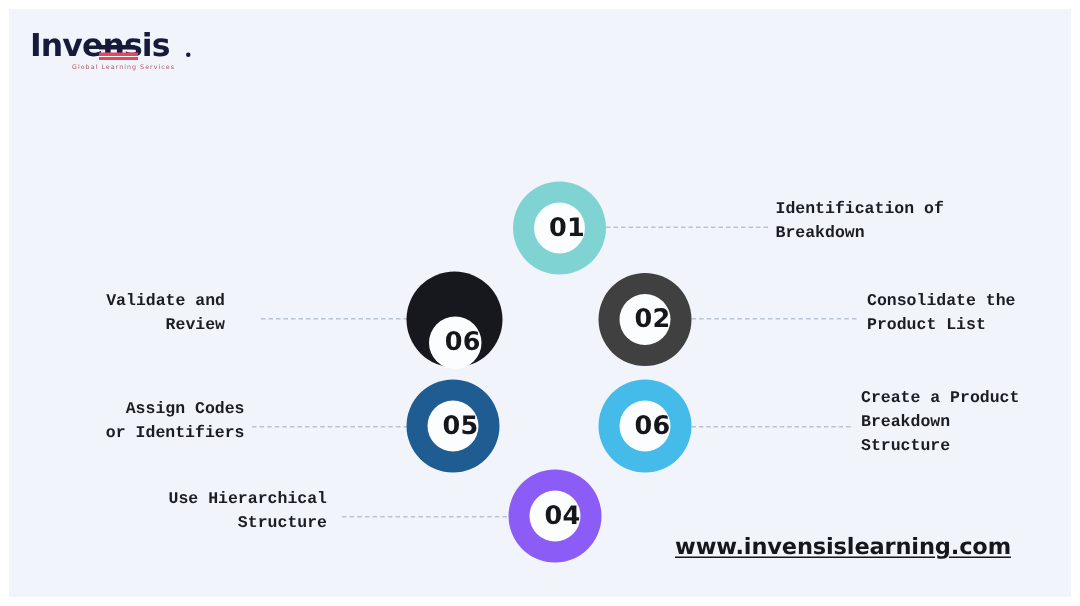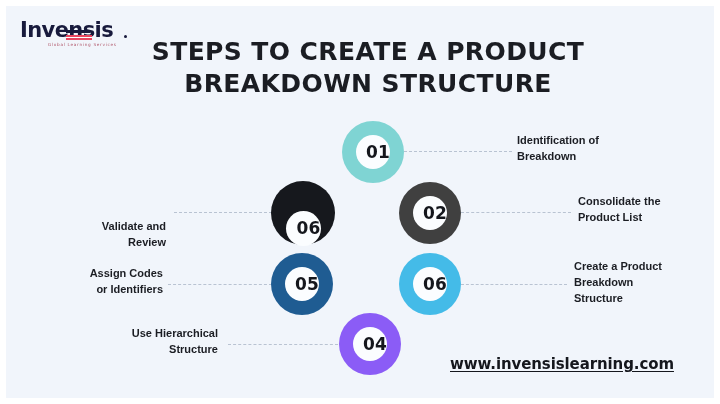--- a/index.html
+++ b/index.html
@@ -120,21 +120,21 @@
     font-family: "DejaVu Sans", sans-serif;
     font-weight: bold;
     font-size: 17px;
     letter-spacing: 0.2px;
     color: #15171d;
   }
 
   
   .step-label {
     position: absolute;
-    font-family: Liberation Sans, sans-serif;
+    font-family: Liberation Mono, monospace;
     font-weight: bold;
     font-size: 11px;
     line-height: 16px;
     color: #1b1d23;
   }
   .step-label.right { text-align: left; }
   .step-label.left  { text-align: right; }
   .step-label .l-line { display: block; }
 
   
@@ -158,24 +158,20 @@
 <div id="infographic" style="background: rgb(241, 245, 251);">
 
   <div id="logo">
     <div id="logo-wordmark" style="color: rgb(24, 26, 60);">Invensis</div>
     <div id="logo-bar"></div>
     <div id="logo-accent"></div>
     <div id="logo-dot"></div>
     <div id="logo-tagline">Global Learning Services</div>
   </div>
 
-  <div id="title" style="color: rgb(27, 29, 35);">
-    <span class="t-line">STEPS TO CREATE A PRODUCT</span>
-    <span class="t-line">BREAKDOWN STRUCTURE</span>
-  </div>
 
   <div class="connector" style="left: 398px; top: 145px; width: 108px; border-top-color: rgb(185, 195, 210);"></div>
   <div class="connector" style="left: 455px; top: 206px; width: 110px; border-top-color: rgb(185, 195, 210);"></div>
   <div class="connector" style="left: 455px; top: 278px; width: 106px; border-top-color: rgb(185, 195, 210);"></div>
   <div class="connector" style="left: 222px; top: 338px; width: 110px; border-top-color: rgb(185, 195, 210);"></div>
   <div class="connector" style="left: 162px; top: 278px; width: 104px; border-top-color: rgb(185, 195, 210);"></div>
   <div class="connector" style="left: 168px; top: 206px; width: 98px; border-top-color: rgb(185, 195, 210);"></div>
 
   <div class="step-node" style="left: 336px; top: 115px; width: 62px; height: 62px; background: rgb(127, 212, 211);">
     <div class="step-inner" style="width:34px; height:34px;">
@@ -226,20 +222,20 @@
   <div class="step-label left" style="left:12px; top:259px; width:145px;">
     <span class="l-line">Assign Codes</span>
     <span class="l-line">or Identifiers</span>
   </div>
 
   <div class="step-node" style="left: 265px; top: 175px; width: 64px; height: 64px; background: rgb(22, 24, 29);">
     <div class="step-inner" style="width:35px; height:35px;margin-top:30px;">
       <span class="step-num">06</span>
     </div>
   </div>
-  <div class="step-label left" style="left:18px; top:187px; width:142px;margin-top:25px;">
+  <div class="step-label left" style="left:2px; top:187px; width:142px;">
     <span class="l-line">Validate and</span>
     <span class="l-line">Review</span>
   </div>
 
   <div id="site-url">www.invensislearning.com</div>
 
 </div>
 
 </body></html>

